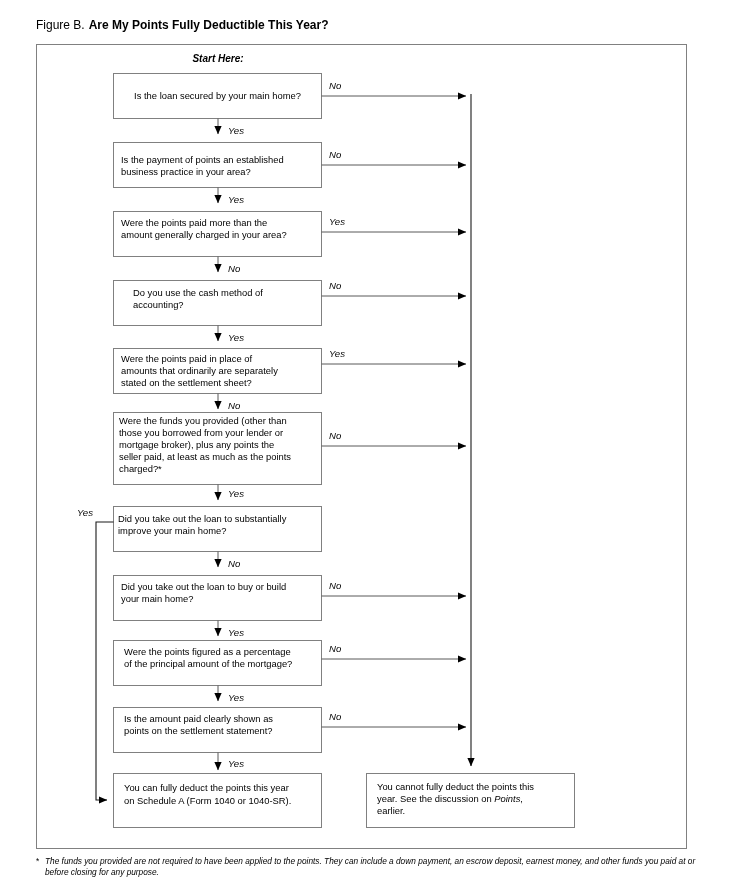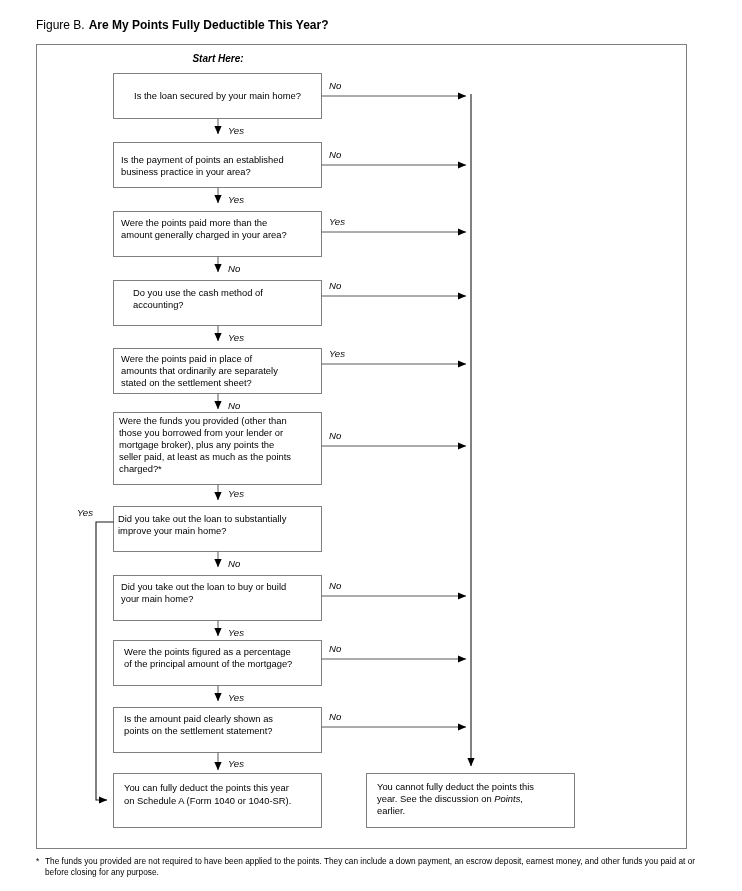--- a/index.html
+++ b/index.html
@@ -44,20 +44,21 @@
     line-height: 11px;
   }
   .footnote .fn-mark {
     position: absolute;
     left: 0;
     top: 0;
   }
   .footnote .fn-text {
     display: block;
     padding-left: 9px;
+    font-style: italic;
   }
   svg.chart-svg {
     position: absolute;
     left: 0;
     top: 0;
   }
   .box-rect {
     fill: #ffffff;
     stroke: #808080;
     stroke-width: 1;

